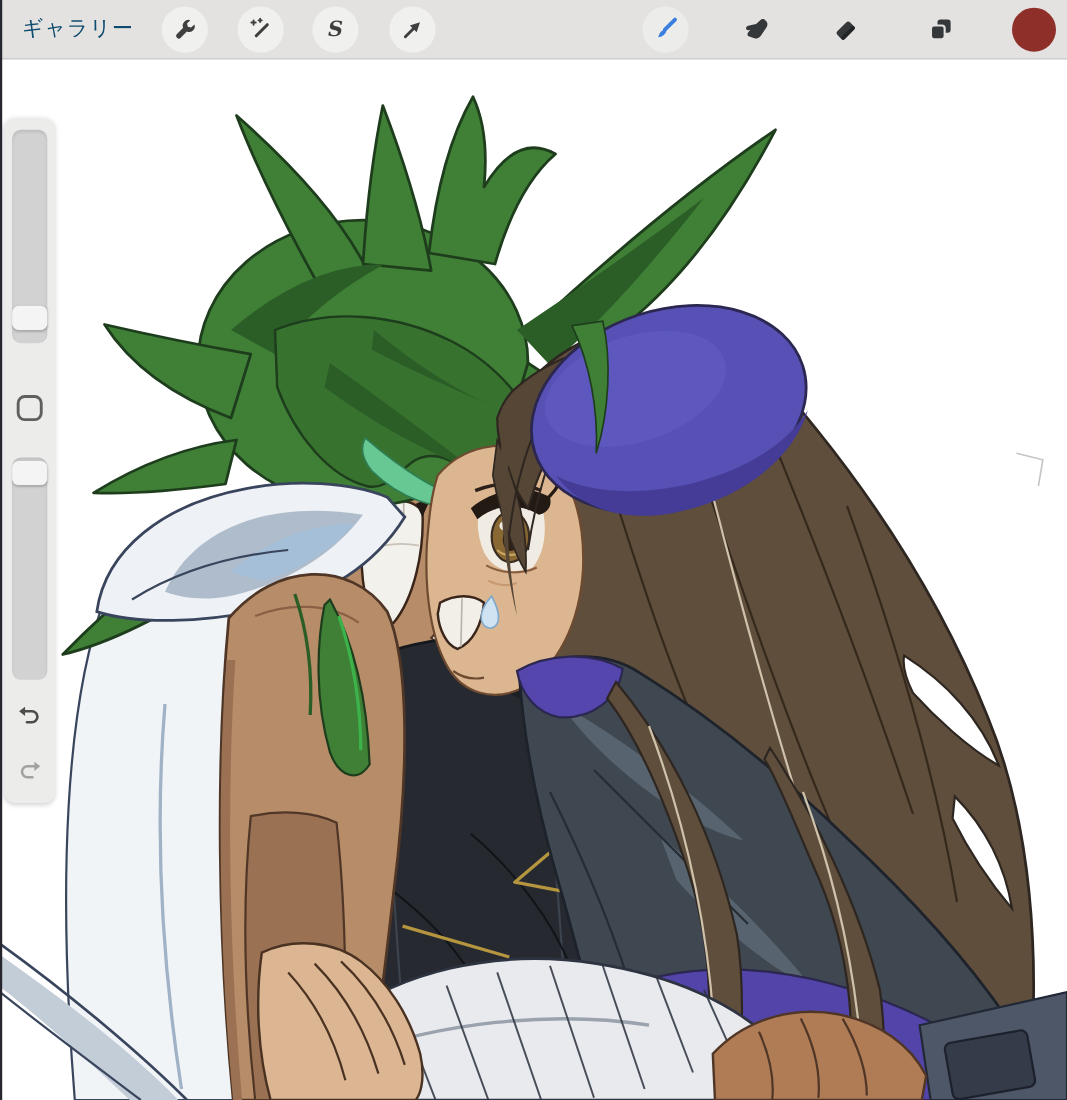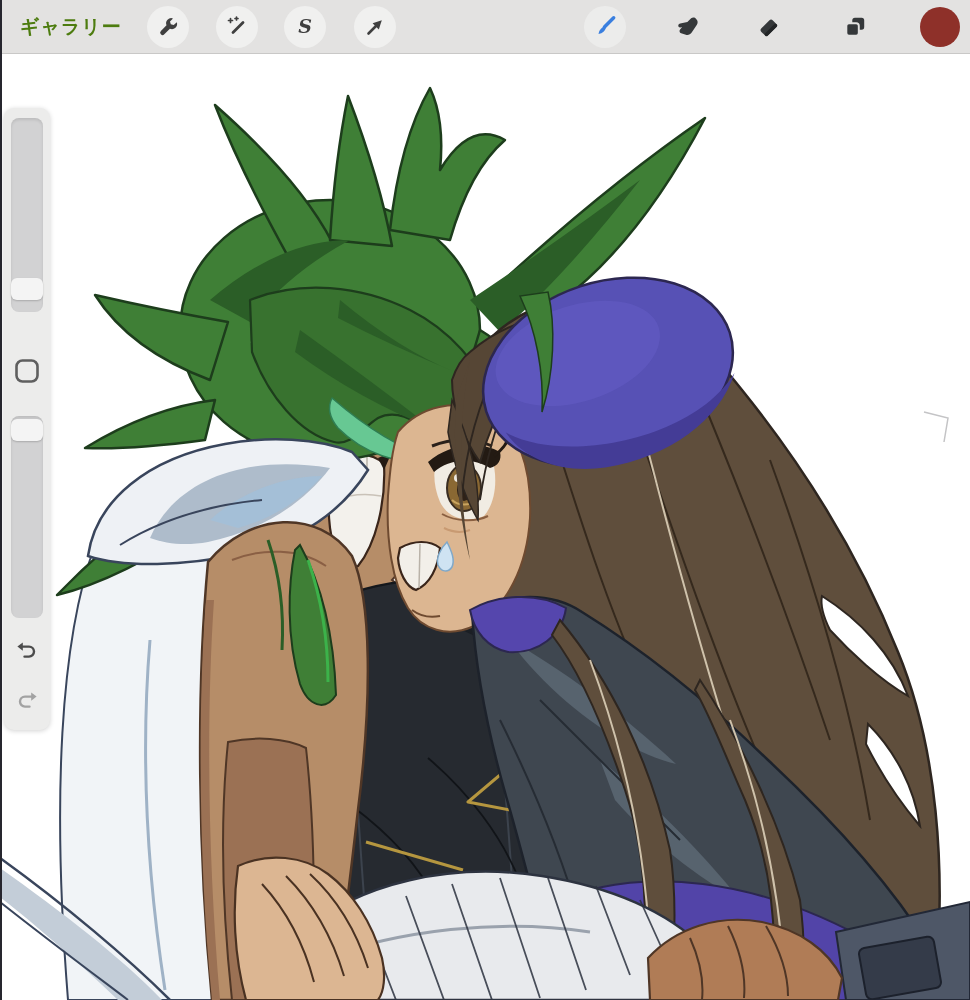--- a/index.html
+++ b/index.html
@@ -8,21 +8,21 @@
     background:#ffffff;font-family:"Liberation Sans",sans-serif;
     -webkit-font-smoothing:antialiased;
   }
   
   .toolbar{
     position:absolute;left:0;top:0;width:970px;height:53px;
     background:#e3e2e1;border-bottom:1px solid #c9c8c7;z-index:30;
   }
   .gallery-label{
     position:absolute;left:20px;top:0;height:53px;line-height:53px;
-    font-size:19px;color:#4d7c0f;letter-spacing:1px;cursor:default;font-weight:bold;
+    font-size:19px;color:#0c4a6e;letter-spacing:1px;cursor:default;
   }
   .tool-btn{
     position:absolute;top:6px;width:42px;height:42px;border-radius:50%;
     display:flex;align-items:center;justify-content:center;
   }
   .tool-btn.circled{background:#f0f0ef;}
   .tool-btn svg{display:block;}
   .color-swatch{
     position:absolute;top:7px;left:920px;width:40px;height:40px;border-radius:50%;
     background:#8e3029;

